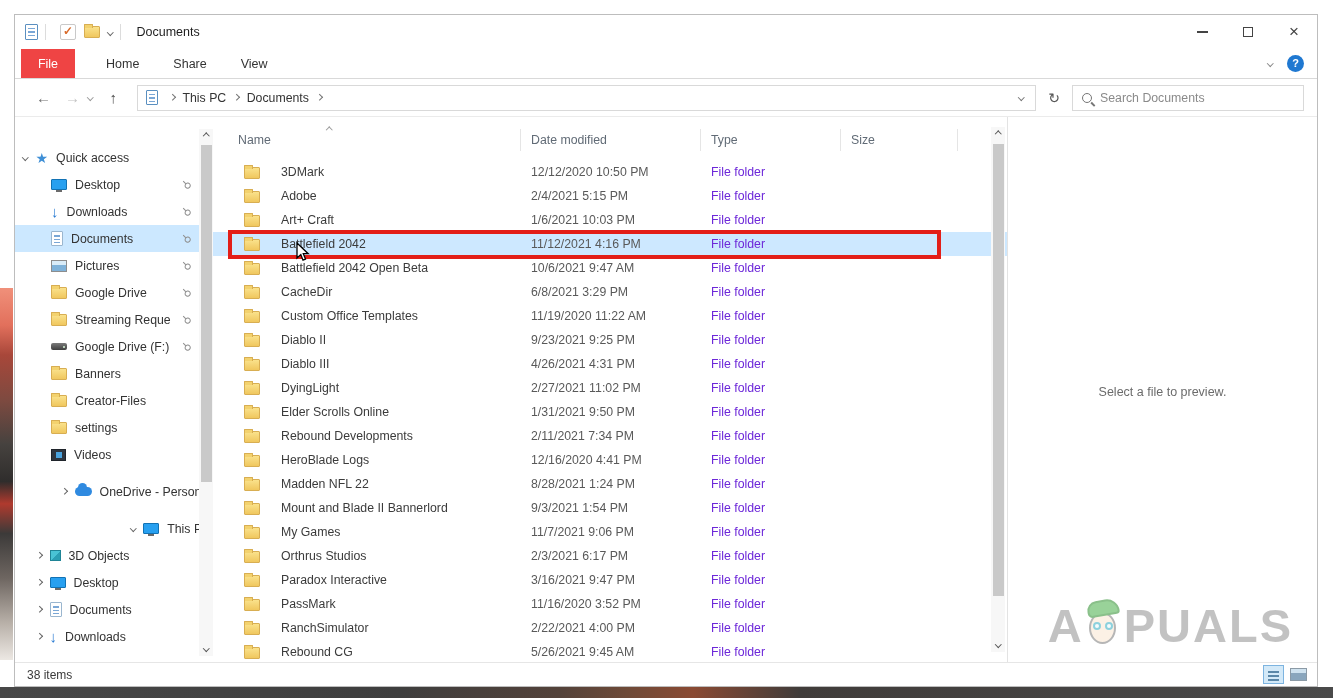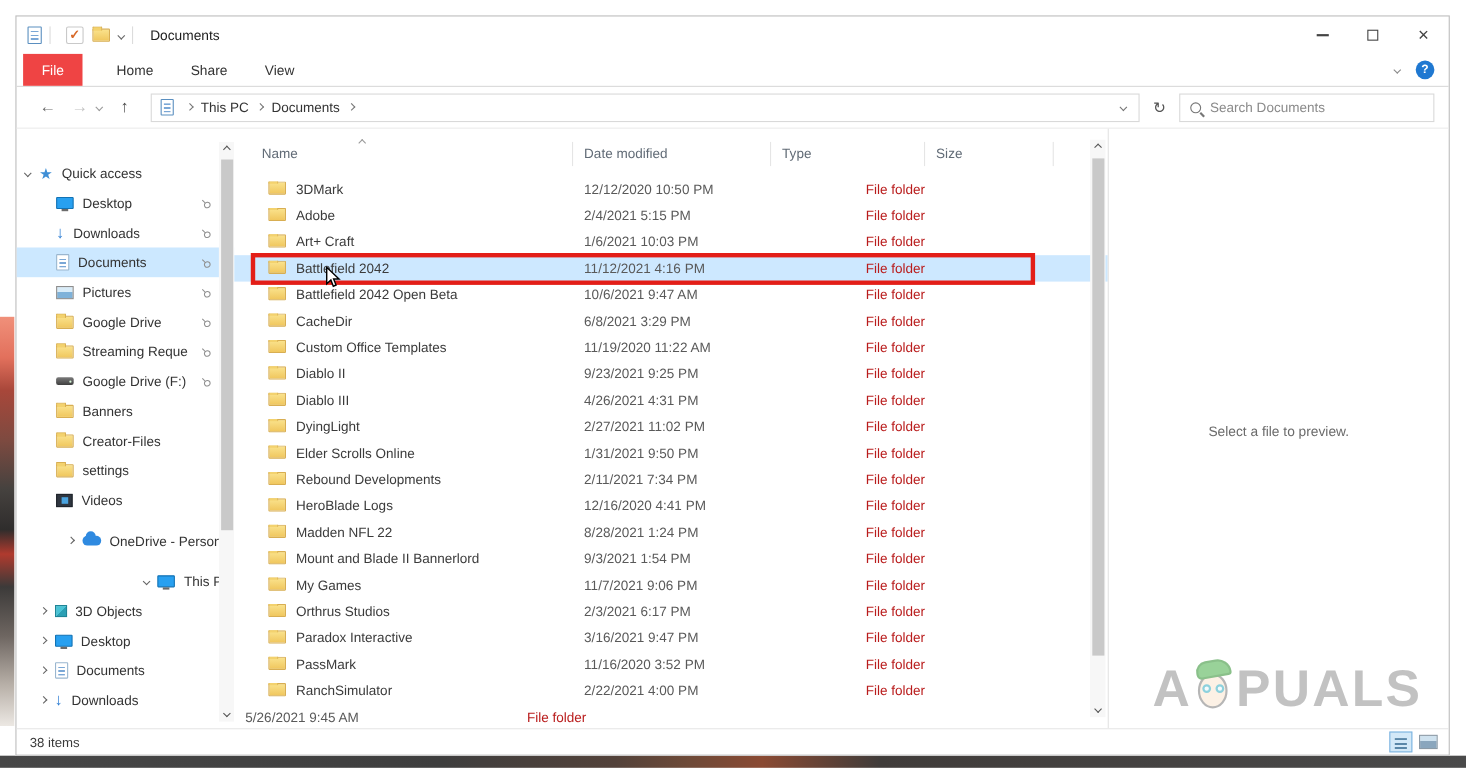--- a/index.html
+++ b/index.html
@@ -109,23 +109,23 @@
   .fheader { height: 26px; display: flex; align-items: center; font-size: 12.3px; color: #616b76; position: relative; }
   .fh-col { border-right: 1px solid #e5e5e5; height: 22px; display: flex; align-items: center; }
   .fh-name { width: 308px; padding-left: 25px; }
   .fh-date { width: 180px; padding-left: 10px; }
   .fh-type { width: 140px; padding-left: 10px; }
   .fh-size { width: 117px; padding-left: 10px; }
   .sort-caret { position: absolute; left: 114px; top: 1px; border-color: #9a9a9a; }
   .rows { margin-top: 7px; }
   .frow { height: 24px; display: flex; align-items: center; font-size: 12.3px; }
   .frow.selected { background: #cde8ff; }
-  .fc-name { width: 308px; display: flex; align-items: flex-start; gap: 9px; padding-left: 31px; color: #3b3b3b; white-space: nowrap; overflow: hidden; }
+  .fc-name { width: 308px; display: flex; align-items: flex-end; gap: 21px; padding-left: 31px; color: #3b3b3b; white-space: nowrap; overflow: hidden; }
   .fc-date { width: 180px; padding-left: 10px; color: #595959; }
-  .fc-type { width: 140px; padding-left: 10px; color: #b91c1c; text-align: right; }
+  .fc-type { width: 140px; padding-left: 10px; color: #6d28d9; }
   .fc-size { width: 117px; padding-left: 10px; }
 
   
   .preview { width: 310px; flex: 0 0 auto; border-left: 1px solid #e3e3e3; position: relative; }
   .preview-msg { position: absolute; top: 268px; left: 0; right: 0; text-align: center; font-size: 12.5px; color: #6b6b6b; }
   .wm { position: absolute; right: 24px; bottom: 12px; display: flex; align-items: center; opacity: 0.62; }
   .wm-letter { font-size: 47px; font-weight: bold; color: #9e9e9e; letter-spacing: 2px; line-height: 1; }
   .wm-face { width: 38px; height: 50px; position: relative; margin: 0 1px; }
   .wm-head { position: absolute; left: 4px; top: 12px; width: 27px; height: 32px; background: #fbe9d6; border: 2px solid #8a8a8a; border-radius: 50%; }
   .wm-hair { position: absolute; left: 2px; top: 0; width: 32px; height: 16px; background: #5cb85c; border: 2px solid #449a44; border-radius: 12px 16px 4px 6px; transform: rotate(-10deg); }
@@ -489,20 +489,24 @@
             <div class="frow">
               <div class="fc-name">
                 <span class="icon-folder"></span>
                 <span>RanchSimulator</span>
               </div>
               <div class="fc-date">2/22/2021 4:00 PM</div>
               <div class="fc-type">File folder</div>
               <div class="fc-size"></div>
             </div>
             <div class="frow">
+              <div class="fc-name">
+                <span class="icon-folder"></span>
+                <span>Rebound CG</span>
+              </div>
               <div class="fc-date">5/26/2021 9:45 AM</div>
               <div class="fc-type">File folder</div>
               <div class="fc-size"></div>
             </div>
           </div>
         <div class="vscroll list-scroll">
           <div class="scr-arrow" style="top:0;">
               <span class="chv up sm"></span>
             </div>
           <div class="scr-thumb list-thumb"></div>

